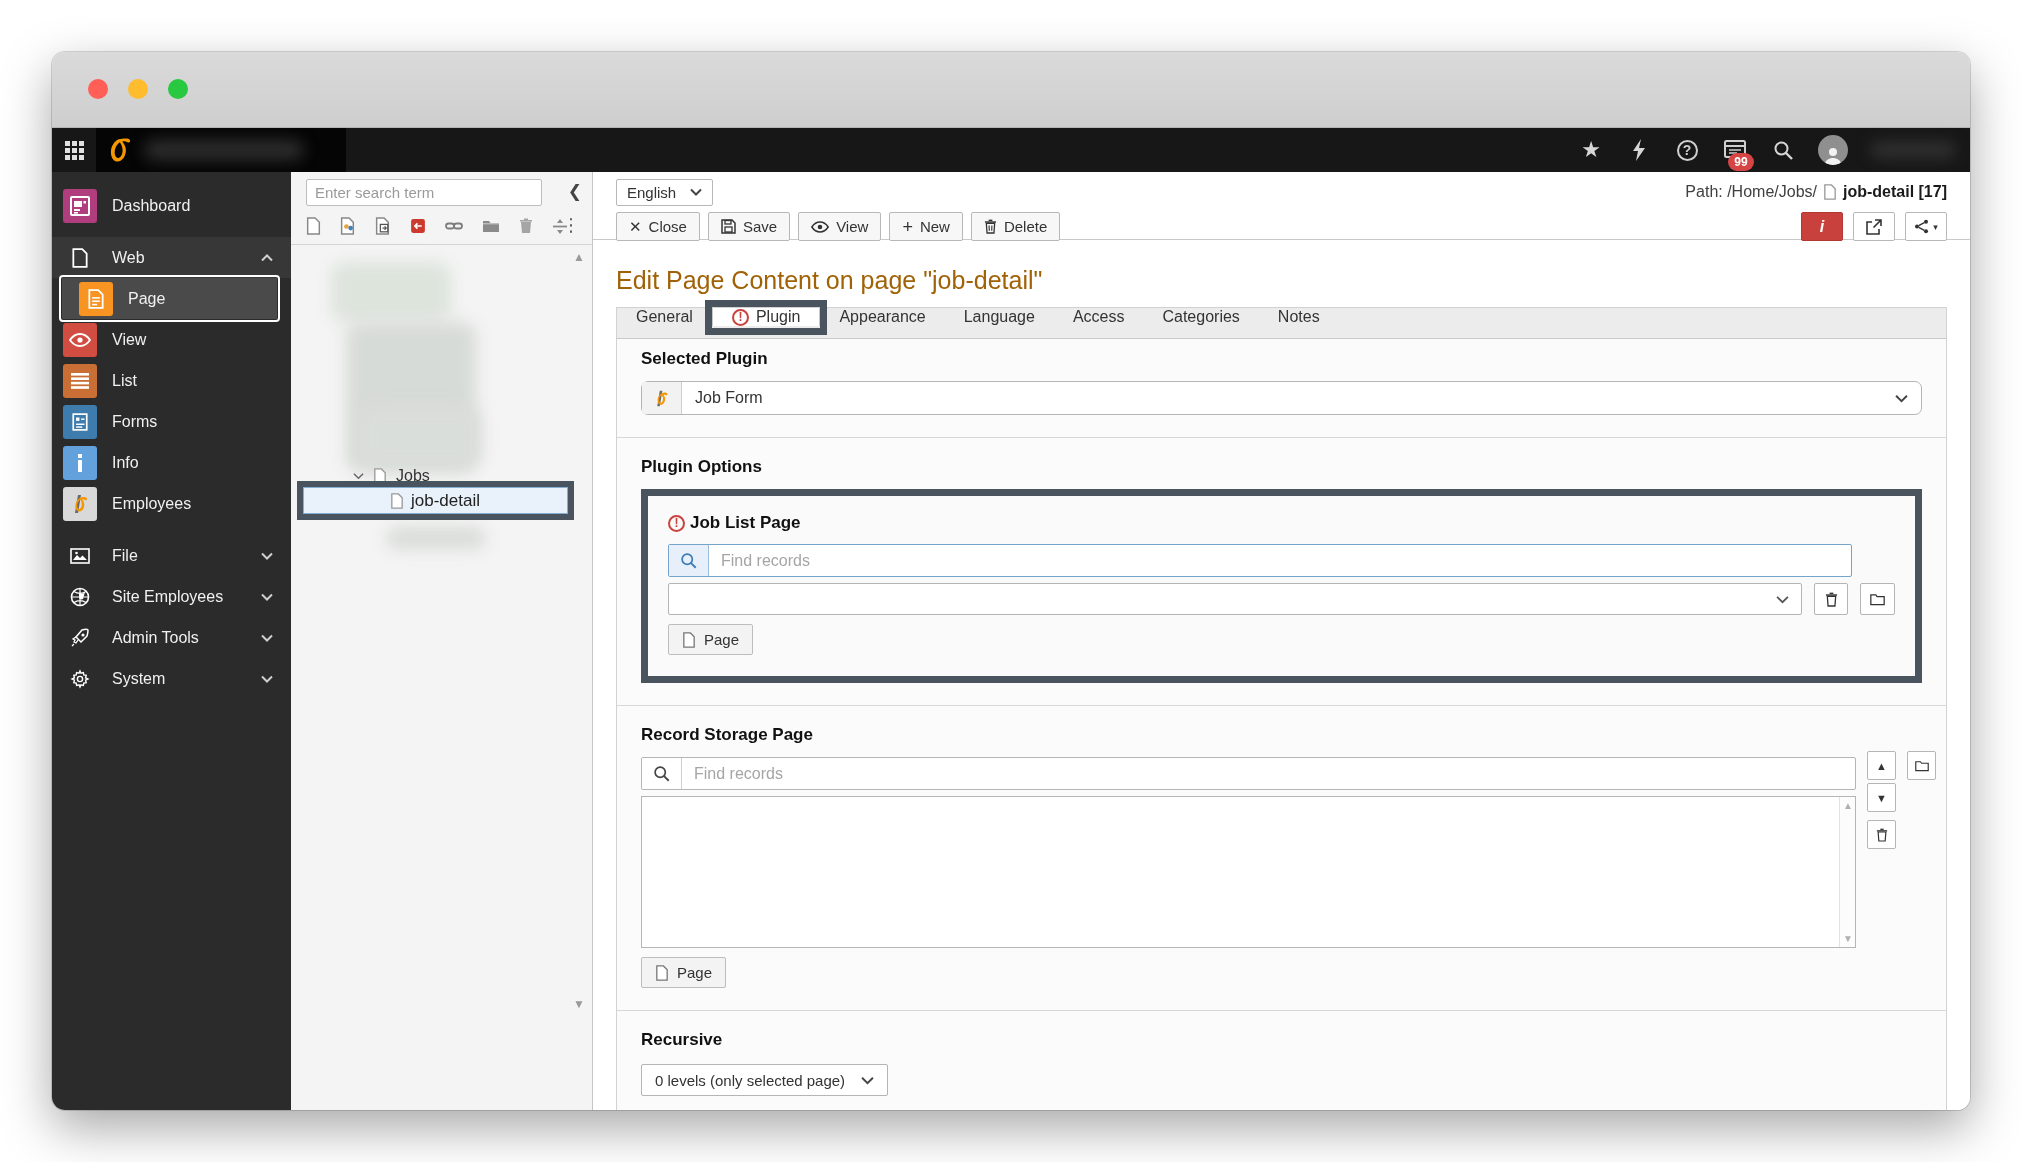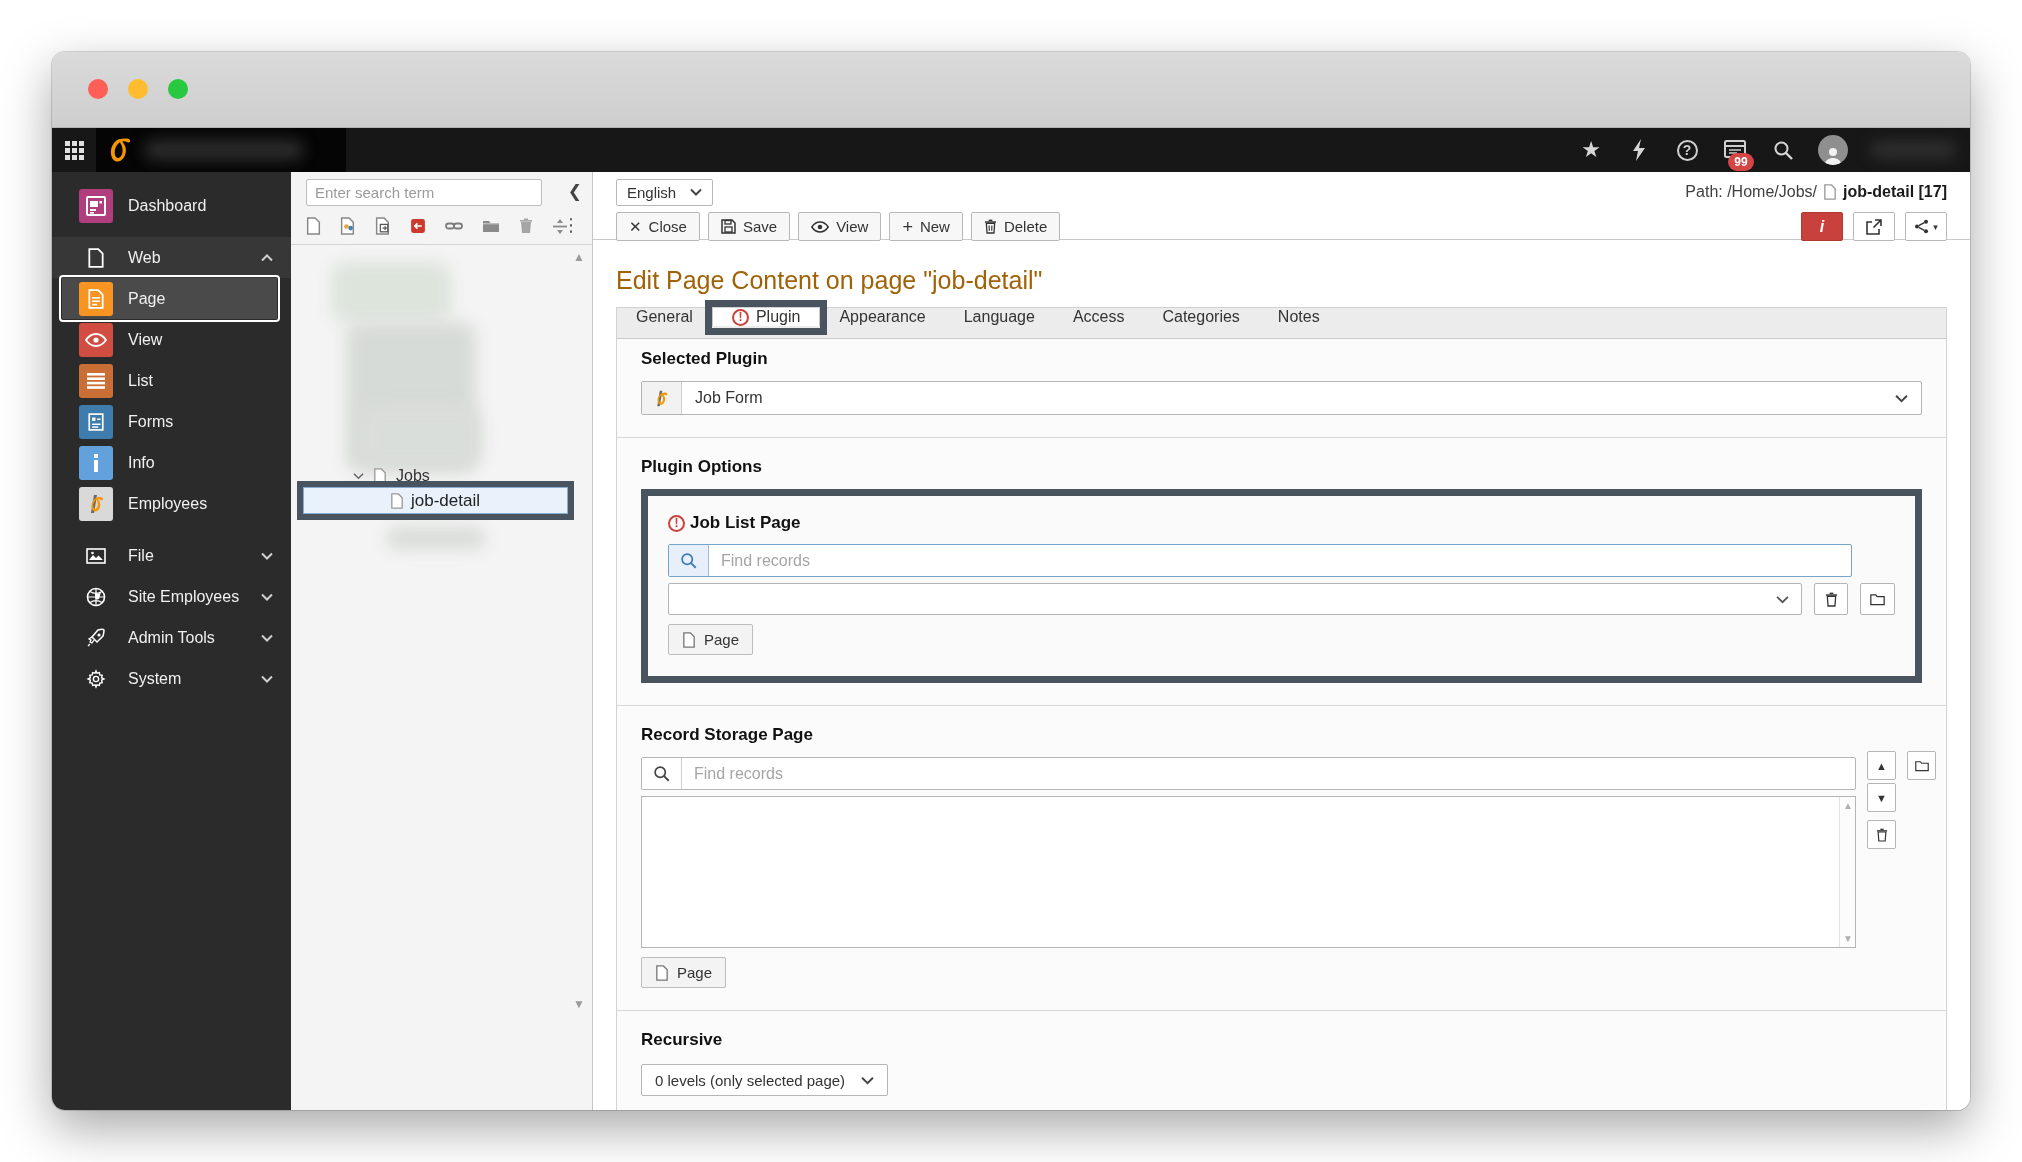--- a/index.html
+++ b/index.html
@@ -19,21 +19,21 @@
   .tbicon { width:26px; height:26px; display:flex; align-items:center; justify-content:center; color:#cfcfcf; position:relative; }
   .star { font-size:22px; color:#d6d6d6; line-height:1; }
   .help-circ { width:21px; height:21px; border:2px solid #cfcfcf; border-radius:50%; color:#cfcfcf; font-size:14px; font-weight:bold; display:flex; align-items:center; justify-content:center; }
   .badge { position:absolute; left:6px; top:16px; min-width:26px; height:18px; background:#d64545; border-radius:10px; color:#fff; font-size:12px; font-weight:bold; display:flex; align-items:center; justify-content:center; padding:0 5px; }
   .avatar { width:30px; height:30px; border-radius:50%; background:#8f8f8f; display:flex; align-items:flex-end; justify-content:center; overflow:hidden; }
   .topbar .blurname2 { width:86px; height:18px; background:#2e2e2e; border-radius:9px; filter:blur(7px); }
   
   .body { display:flex; height:938px; }
   
   .sidebar { width:239px; background:#2b2b2b; color:#f0f0f0; padding-top:13px; flex-shrink:0; }
-  .side-item { height:41px; display:flex; align-items:center; padding-left:27px; font-size:16px; position:relative; cursor:pointer; }
+  .side-item { height:41px; display:flex; align-items:center; padding-left:11px; font-size:16px; position:relative; cursor:pointer; }
   .side-item .chev { position:absolute; right:18px; }
   .side-item.web { background:#373737; }
   .side-item.selected { background:#4a4a4a; margin:0 14px 0 10px; padding-left:17px; outline:2px solid #ffffff; outline-offset:1px; border-radius:1px; }
   .gap { height:11px; }
   .mod-icon { width:34px; height:34px; border-radius:3px; display:flex; align-items:center; justify-content:center; margin-right:15px; flex-shrink:0; }
   .mi-dashboard{ background:#b03e7e; } .mi-page{ background:#f79422; } .mi-view{ background:#d14d42; }
   .mi-list{ background:#c96f35; } .mi-forms{ background:#3e7cae; } .mi-info{ background:#63a1dd; } .mi-emp{ background:#d9d9d9; }
   .mi-plain { background:transparent; }
   
   .treepanel { width:302px; background:#f4f4f4; border-right:1px solid #c5c5c5; position:relative; flex-shrink:0; font-size:16px; color:#333; }
@@ -71,21 +71,21 @@
   .tabs { margin:0 23px; display:flex; background:#ececec; border:1px solid #d2d2d2; border-bottom:1px solid #c9c9c9; height:32px; align-items:flex-start; }
   .tab { padding:0 19px; display:flex; align-items:center; gap:7px; font-size:16px; color:#333; cursor:pointer; }
   .tab.active { background:#fff; border-left:1px solid #c9c9c9; border-right:1px solid #c9c9c9; position:relative; }
   .tab-frame { position:absolute; left:-8px; top:-8px; right:-8px; bottom:-9px; border:7px solid #4a545e; pointer-events:none; }
   .warn-circ { width:17px; height:17px; border:2px solid #c9433e; border-radius:50%; color:#c9433e; font-size:12px; font-weight:bold; display:flex; align-items:center; justify-content:center; }
   
   .panel { margin:0 23px; background:#fbfbfb; border:1px solid #d2d2d2; border-top:none; padding-top:10px; }
   .section { padding:0 24px 22px; }
   .section + .section { border-top:1px solid #d8d8d8; padding-top:19px; }
   .sec-h { font-size:17px; font-weight:bold; color:#111; }
-  .select-like { display:flex; align-items:center; height:34px; border:1px solid #b5b5b5; border-radius:2px; background:#fff; cursor:pointer; }
+  .select-like { display:flex; align-items:center; height:34px; border:1px solid #b5b5b5; border-radius:7px; background:#fff; cursor:pointer; }
   .sel-icon-cell { width:40px; align-self:stretch; background:#f2f2f2; border-right:1px solid #cfcfcf; display:flex; align-items:center; justify-content:center; }
   .sel-text { padding:0 13px; font-size:16px; color:#333; }
   .sel-chev { margin-left:auto; padding-right:13px; color:#444; }
   .mt12 { margin-top:12px; }
   
   .slate-box { margin-top:12px; border:7px solid #4a545e; background:#fafafa; padding:17px 20px 21px; }
   .field-label { display:flex; align-items:center; gap:5px; font-size:17px; font-weight:bold; color:#111; }
   .find-wrap { display:flex; align-items:center; height:33px; border:1px solid #76a5cc; border-radius:2px; background:#fff; margin-top:11px; width:1184px; max-width:100%; }
   .find-wrap .icon-cell { width:40px; align-self:stretch; background:#e7f0fa; border-right:1px solid #9dbcd9; display:flex; align-items:center; justify-content:center; }
   .find-input { border:none; outline:none; flex:1; font-size:16px; color:#333; padding:0 12px; background:transparent; font-family:"Liberation Sans",sans-serif; }

